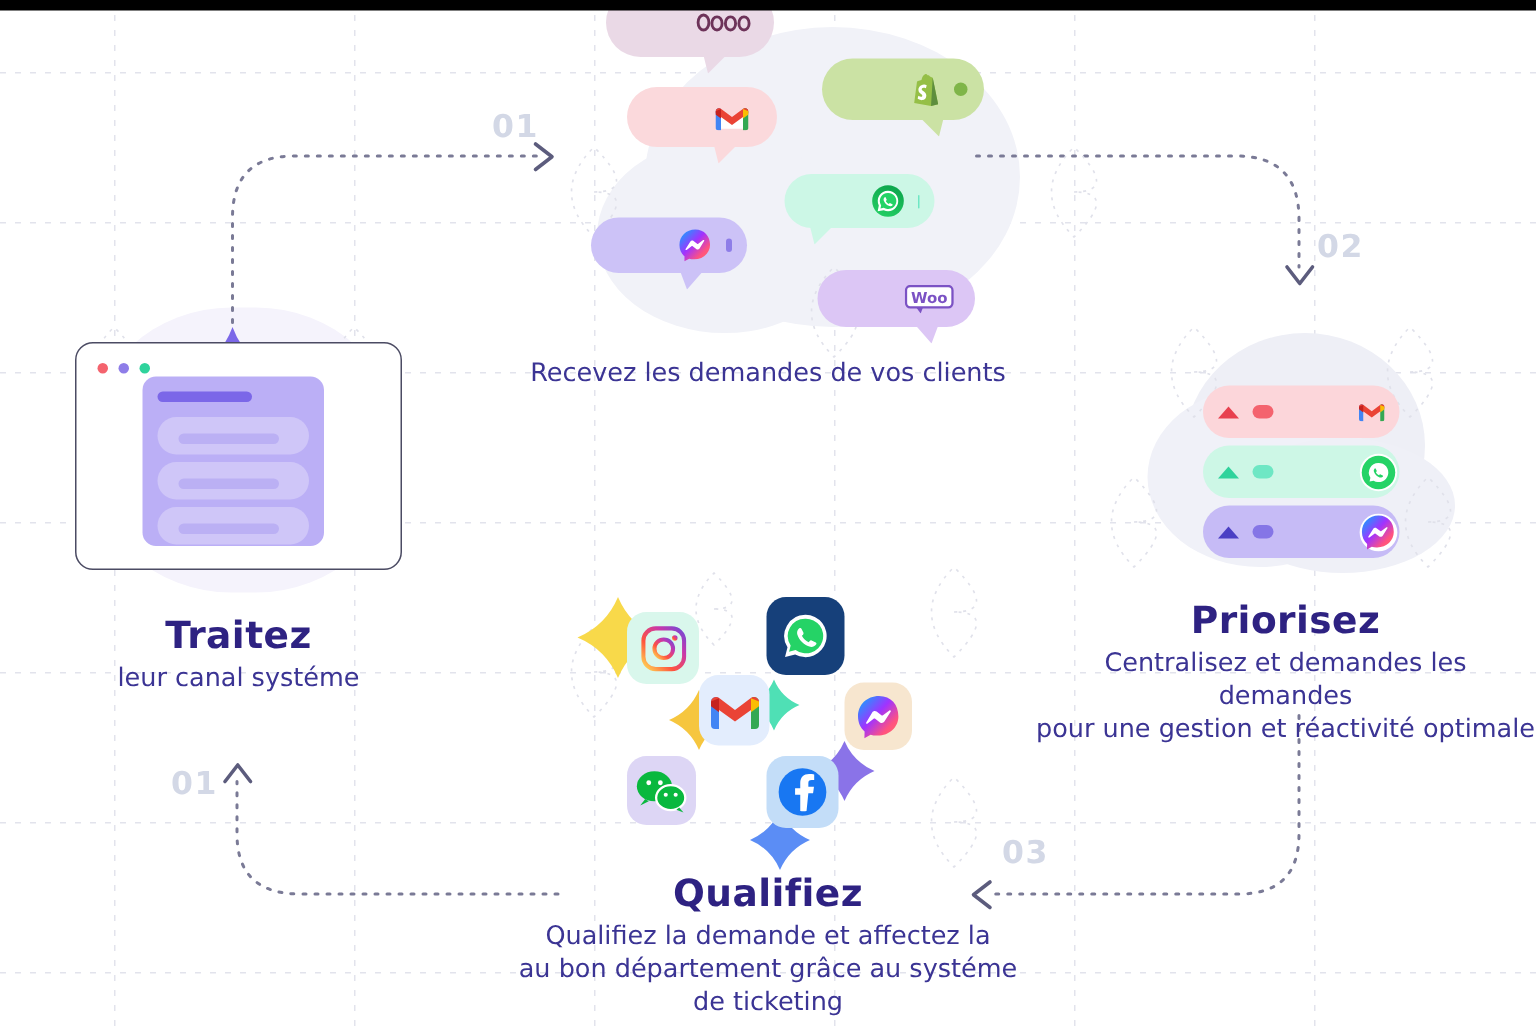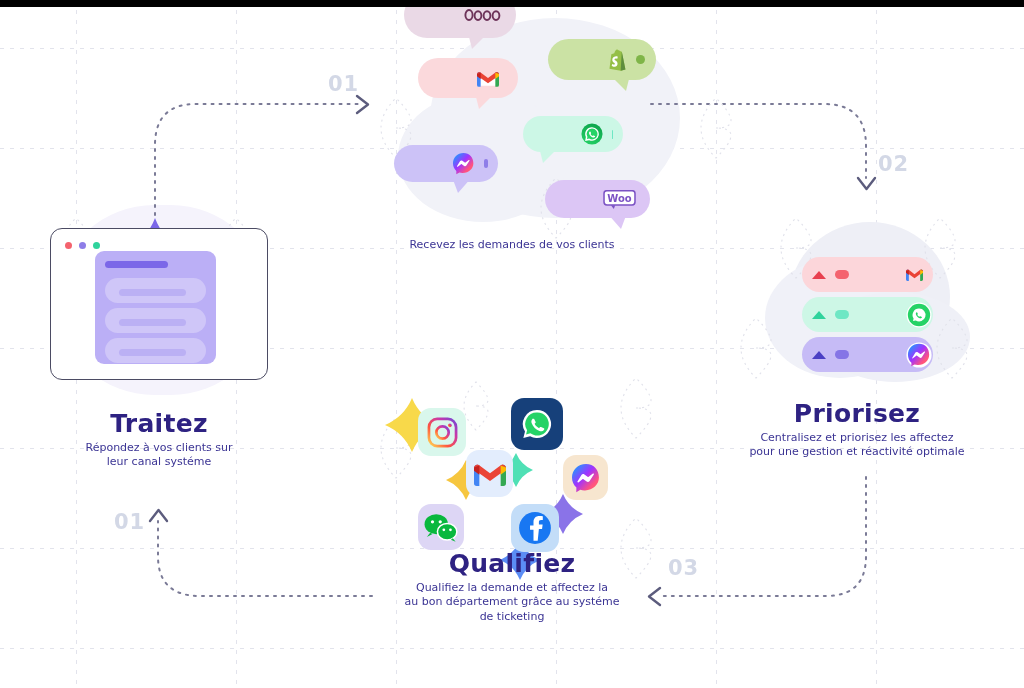--- a/index.html
+++ b/index.html
@@ -28,21 +28,21 @@
     letter-spacing:1px;font-family:"DejaVu Sans","Liberation Sans",sans-serif;
   }
 
   
   .caption{position:absolute;text-align:center;color:#332a86;}
   .caption .ttl{
     font-size:25px;font-weight:700;color:#2e2282;letter-spacing:.3px;
     margin:0 0 3px 0;line-height:1.1;
   }
   .caption .sub{
-    font-size:11px;color:#3b3494;line-height:1.32;font-weight:400;
+    font-size:17px;color:#3b3494;line-height:1.32;font-weight:400;
   }
 
   
   .bubble{
     position:absolute;border-radius:26px;display:flex;align-items:center;
     box-sizing:border-box;
   }
   .bubble .tail{
     position:absolute;bottom:-11px;width:22px;height:16px;
   }
@@ -386,36 +386,35 @@
 
   <div class="caption" style="left:334px;top:238px;width:356px;">
     <div class="sub">
       <div>Recevez les demandes de vos clients</div>
     </div>
   </div>
 
   <div class="caption" style="left:690px;top:400px;width:334px;">
     <div class="ttl">Priorisez</div>
     <div class="sub">
-      <div>Centralisez et priorisez les affectez</div>
+      <div>Centralisez et demandes les demandes</div>
       <div>pour une gestion et réactivité optimale</div>
     </div>
   </div>
 
-  <div class="caption" style="left:334px;top:550px;width:356px;">
+  <div class="caption" style="left:334px;top:582px;width:356px;">
     <div class="ttl">Qualifiez</div>
     <div class="sub">
       <div>Qualifiez la demande et affectez la</div>
       <div>au bon département grâce au systéme</div>
       <div>de ticketing</div>
     </div>
   </div>
 
   <div class="caption" style="left:12px;top:410px;width:294px;">
     <div class="ttl">Traitez</div>
     <div class="sub">
-      <div>Répondez à vos clients sur</div>
       <div>leur canal systéme</div>
     </div>
   </div>
 
   <div class="topbar"></div>
 </div>
 
 </body></html>

